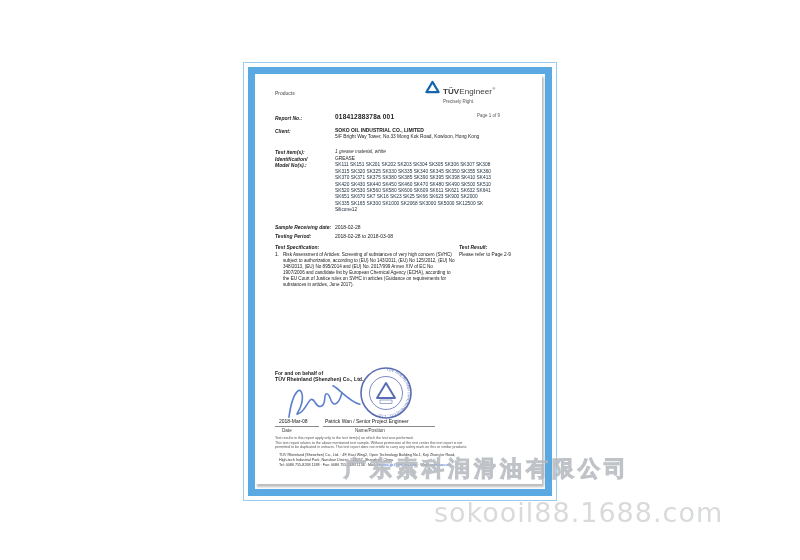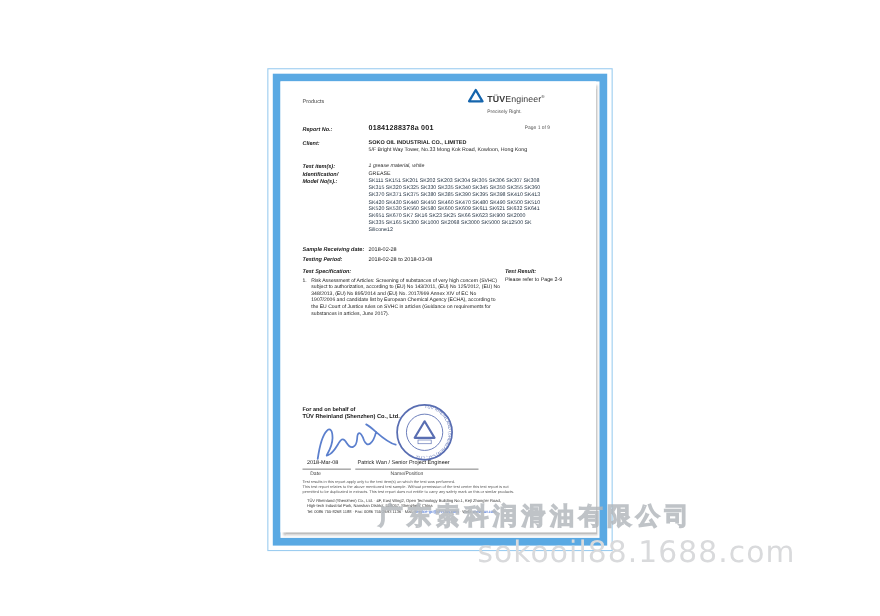--- a/index.html
+++ b/index.html
@@ -37,21 +37,21 @@
 
   .stamp { opacity:.85; }
   .signature { transform:rotate(-8deg); opacity:.9; }
 
   
   .wm-cn { position:absolute; left:344px; top:454px; font-size:22px; font-weight:bold;
            letter-spacing:4px; color:rgba(185,190,195,.55);
            -webkit-text-stroke:1px rgba(175,180,185,.8);
            -webkit-text-fill-color:rgba(255,255,255,.15);
            font-family:"DejaVu Sans", sans-serif; white-space:nowrap; }
-  .wm-url { position:absolute; left:434px; top:487px; font-size:27px; color:#d9dadc;
+  .wm-url { position:absolute; left:434px; top:497px; font-size:27px; color:#d9dadc;
             letter-spacing:1px; white-space:nowrap; font-family:"DejaVu Sans", sans-serif; }
 </style>
 </head>
 <body>
 
 <div class="canvas">
 
   <div class="cert-outer">
     <div class="cert-band">
       <div class="cert-page">

